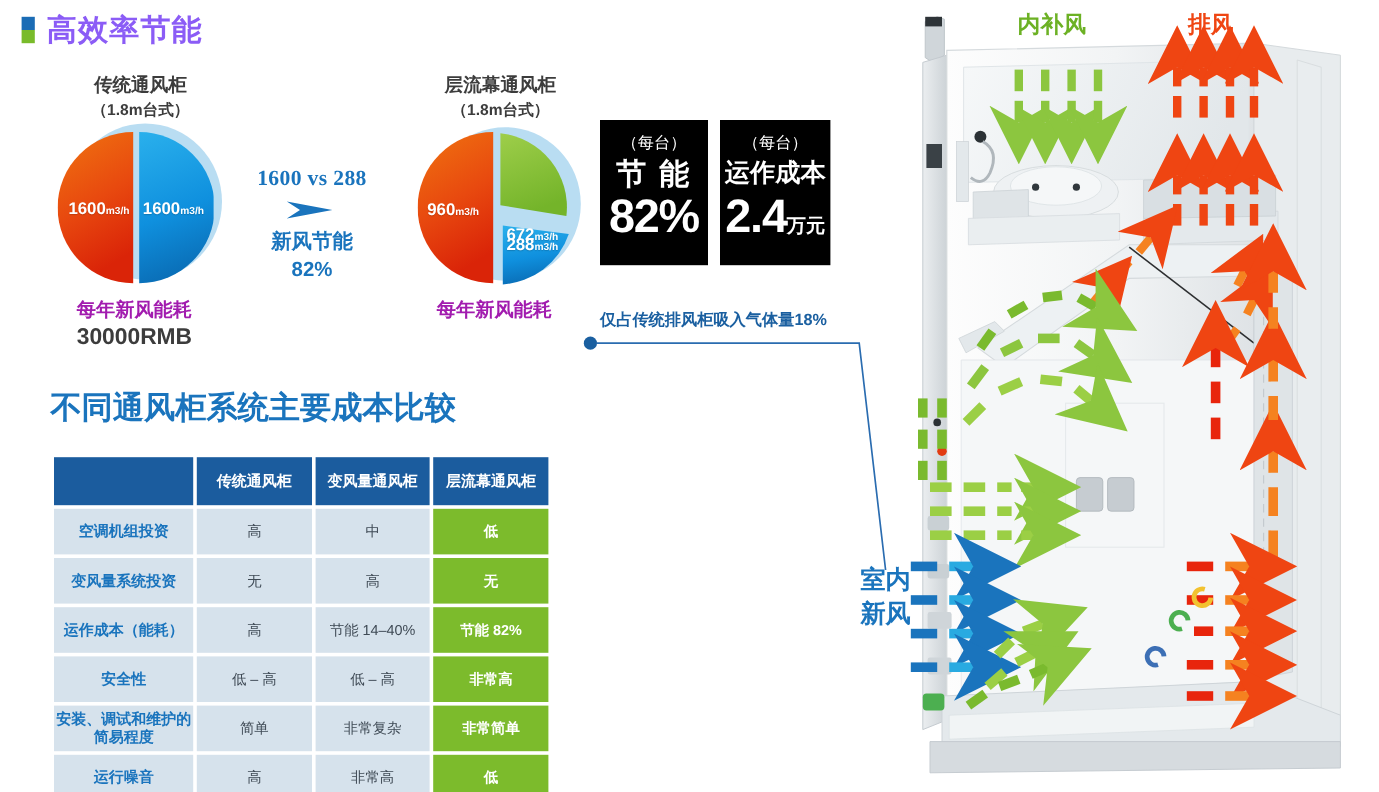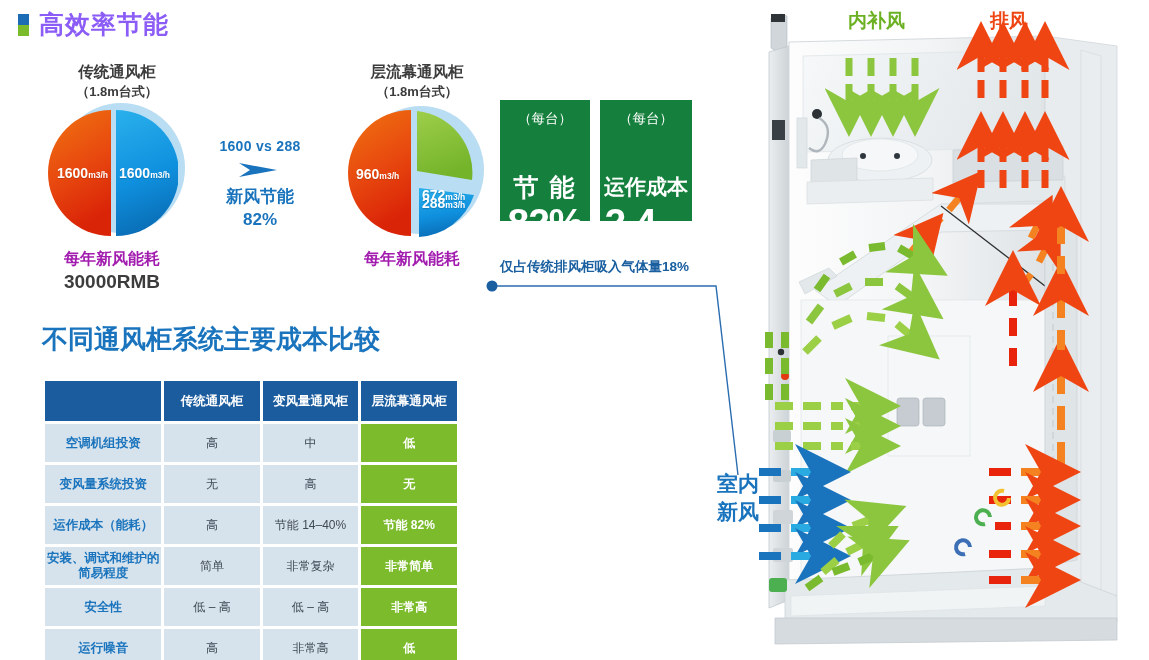--- a/index.html
+++ b/index.html
@@ -30,30 +30,30 @@
   .pie-wrap { position:absolute; width:130px; height:130px; }
   .halo { position:absolute; right:-7px; top:-5px; width:128px; height:130px;
           border-radius:50%; background:#b9ddf2; }
   .pie-svg { position:absolute; left:0; top:0; }
   .pielab { position:absolute; color:#fff; font-weight:700; font-size:14px;
             text-shadow:0 1px 1px rgba(0,0,0,.18); white-space:nowrap; }
   .pielab small { font-size:8.5px; font-weight:700; }
 
   
   .mid { position:absolute; left:190px; top:138px; width:140px; text-align:center; color:#1a74bd; }
-  .mid .vs { font-size:14px; font-weight:600; letter-spacing:.3px; }
+  .mid .vs { font-size:18px; font-weight:600; letter-spacing:.3px;font-family:Liberation Serif, serif; }
   .mid .arrow { margin:6px auto 5px; width:46px; height:20px; }
   .mid .sv1 { font-size:17px; font-weight:600; line-height:24px; }
   .mid .sv2 { font-size:17px; font-weight:600; line-height:22px; }
 
   
-  .badge { position:absolute; background:#15803d; color:#fff; text-align:center;
+  .badge { position:absolute; background:#000000; color:#fff; text-align:center;
            padding-top:9px; }
   .badge .cap { font-size:13.5px; line-height:20px; font-weight:500; }
-  .badge .mid-l { font-size:25px; font-weight:700; line-height:32px; letter-spacing:2px;margin-top:42px; }
+  .badge .mid-l { font-size:25px; font-weight:700; line-height:32px; letter-spacing:2px; }
   .badge .big { font-size:39px; font-weight:800; line-height:40px; letter-spacing:-1px; }
   .badge .big sub { font-size:16px; font-weight:700; vertical-align:baseline; letter-spacing:0; }
 
   
   .callout-text { position:absolute; left:500px; top:258px; font-size:13.5px;
                   font-weight:700; color:#1a5fa0; white-space:nowrap; }
 
   
   .tbl-title { position:absolute; left:42px; top:322px; font-size:26px; font-weight:600; color:#1a74bd; }
   table.cmp { position:absolute; left:42px; top:378px; border-collapse:separate;
@@ -202,30 +202,30 @@
         <td>高</td>
         <td class="green">无</td>
       </tr>
       <tr>
         <td class="rowhead">运作成本（能耗）</td>
         <td>高</td>
         <td>节能 14–40%</td>
         <td class="green">节能 82%</td>
       </tr>
       <tr>
+        <td class="rowhead">安全性</td>
+        <td>低 – 高</td>
+        <td>低 – 高</td>
+        <td class="green">非常高</td>
+      </tr>
+      <tr>
         <td class="rowhead">安装、调试和维护的简易程度</td>
         <td>简单</td>
         <td>非常复杂</td>
         <td class="green">非常简单</td>
-      </tr>
-      <tr>
-        <td class="rowhead">安全性</td>
-        <td>低 – 高</td>
-        <td>低 – 高</td>
-        <td class="green">非常高</td>
       </tr>
       <tr>
         <td class="rowhead">运行噪音</td>
         <td>高</td>
         <td>非常高</td>
         <td class="green">低</td>
       </tr>
     </tbody>
   </table>
 

